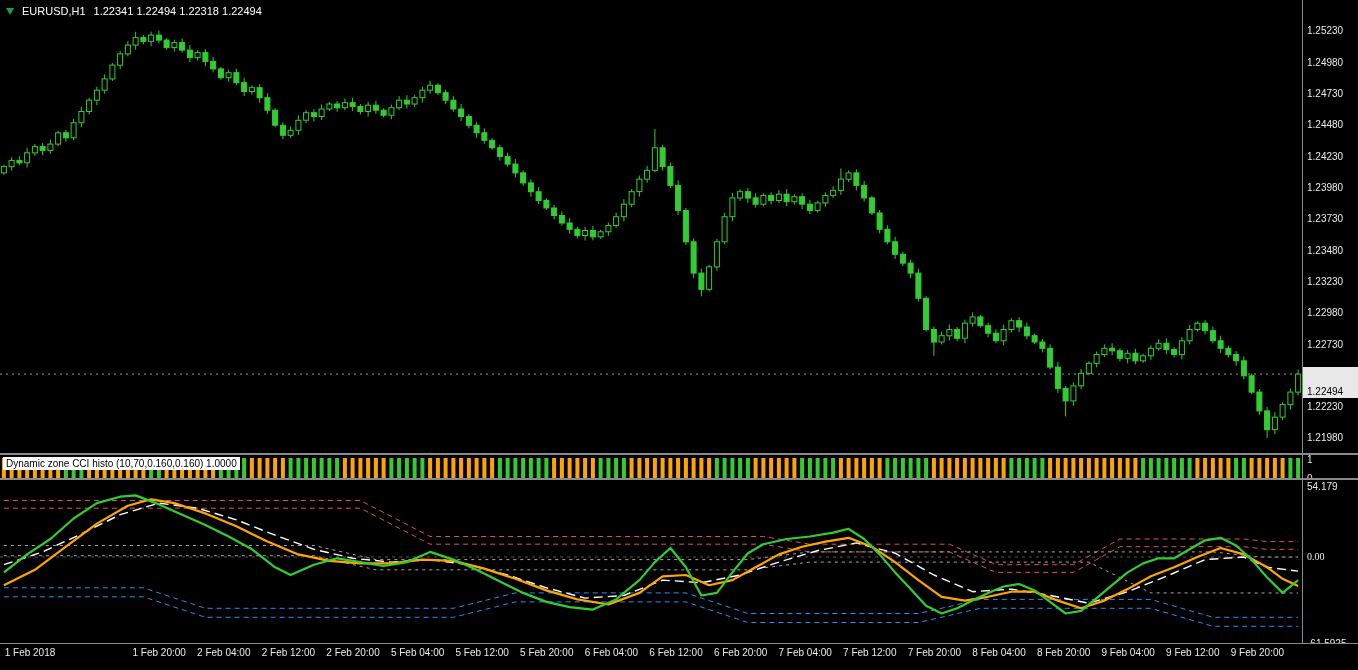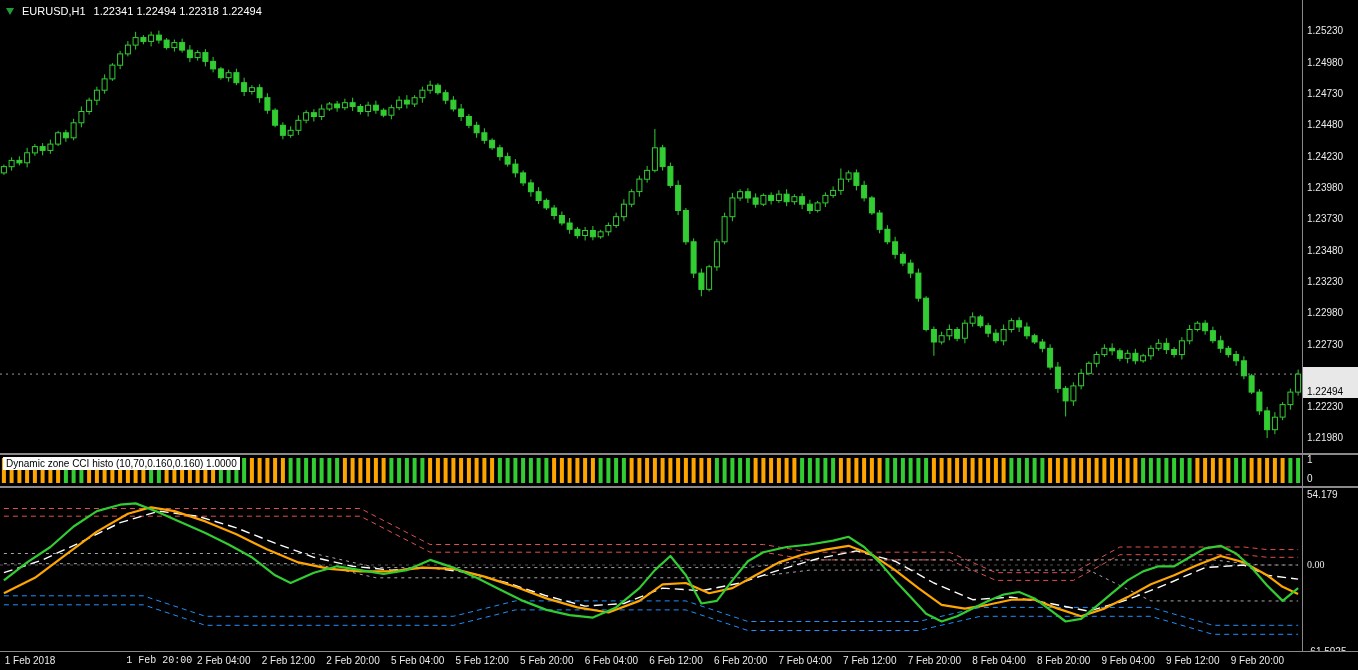--- a/index.html
+++ b/index.html
@@ -1,19 +1,19 @@
 <!DOCTYPE html>
 <html><head>
 <meta charset="utf-8">
 <style>
   html,body{margin:0;padding:0;background:#111;}
   .terminal{width:1358px;height:670px;background:#000;position:relative;font-family:"Liberation Sans",sans-serif;overflow:hidden;user-select:none;}
   .panel{position:relative;background:#000;overflow:hidden;}
   .panel.main{height:453px;}
-  .panel.cci{height:31px;}
+  .panel.cci{height:23px;}
   .panel.osc{height:163px;}
   .sep{height:2px;background:#8a8a8a;}
   .sep.thin{height:1px;background:#8a8a8a;}
   svg.plot{position:absolute;left:0;top:0;display:block;}
   .axis{position:absolute;top:0;right:0;width:55px;height:100%;border-left:1px solid #8a8a8a;background:#000;}
   .axis .tick{position:absolute;left:4px;font-size:10px;color:#eaeaea;white-space:nowrap;line-height:12px;}
   .axis .cur{position:absolute;left:0;width:55px;background:#e8e8e8;color:#000;font-size:10px;line-height:13px;padding:18px 0 0 4px;box-sizing:border-box;}
   .chart-title{position:absolute;left:6px;top:5px;display:flex;gap:8px;align-items:center;color:#ffffff;font-size:11px;z-index:5;}
   .tri{width:0;height:0;border-left:4px solid transparent;border-right:4px solid transparent;border-top:7px solid #1f9e3a;display:inline-block;}
   .ind-label{position:absolute;left:3px;top:2px;background:#ffffff;color:#000;font-size:10px;line-height:13px;padding:0 3px;white-space:nowrap;z-index:5;}
@@ -588,21 +588,21 @@
         <div class="tick" style="top: 71.0079px; font-family: Liberation Serif, serif;">0.00</div>
         <div class="tick" style="top: 158px;">-61.5925</div>
       </div>
   </div>
 
   <div class="sep thin"></div>
 
   <div class="time-axis" id="time-axis">
       <span style="left: 30px;">1 Feb 2018</span>
       <span style="left: 95px; margin-top: 28px;">1 Feb 12:00</span>
-      <span style="left: 159.2px; font-family: Liberation Mono, monospace;">1 Feb 20:00</span>
+      <span style="left: 159.2px;">1 Feb 20:00</span>
       <span style="left: 223.8px;">2 Feb 04:00</span>
       <span style="left: 288.4px;">2 Feb 12:00</span>
       <span style="left: 353px;">2 Feb 20:00</span>
       <span style="left: 417.6px;">5 Feb 04:00</span>
       <span style="left: 482.2px;">5 Feb 12:00</span>
       <span style="left: 546.8px;">5 Feb 20:00</span>
       <span style="left: 611.4px;">6 Feb 04:00</span>
       <span style="left: 676px;">6 Feb 12:00</span>
       <span style="left: 740.6px;">6 Feb 20:00</span>
       <span style="left: 805.2px;">7 Feb 04:00</span>

